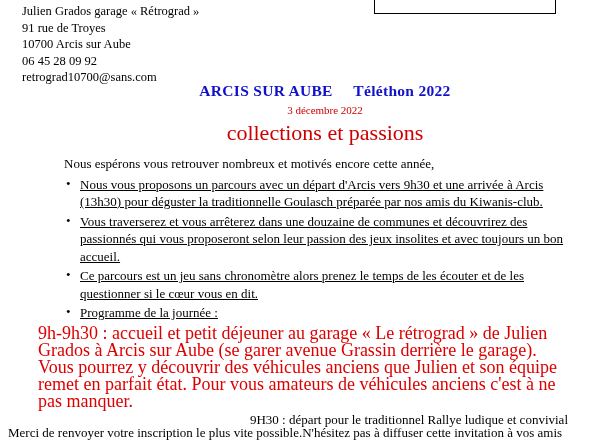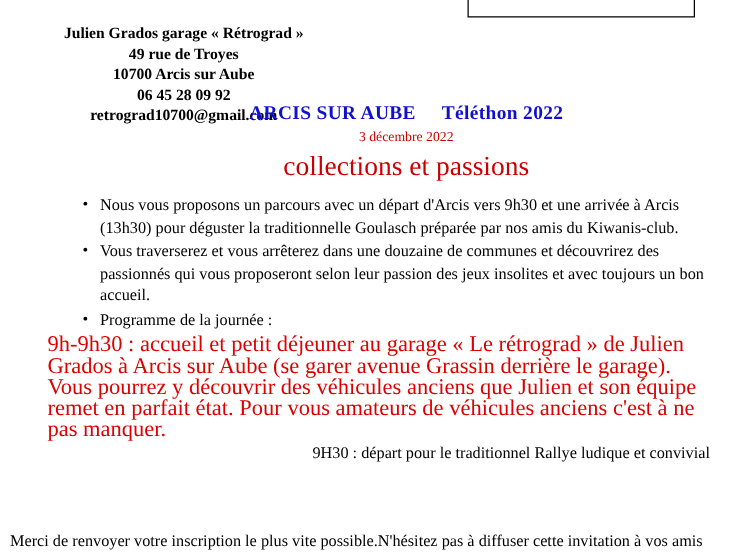--- a/index.html
+++ b/index.html
@@ -27,26 +27,25 @@
     top: -6px;
     width: 180px;
     height: 18px;
     border: 1px solid #000;
     background: #fff;
   }
   
   .sender {
     position: absolute;
     left: 22px;
-    top: 18px;
+    top: 3px;
     width: 250px;
     font-size: 12.5px;
     line-height: 16.5px;
-    text-align: center;
-    font-weight: bold;
+    text-align: left;
   }
   .sender div {
     white-space: nowrap;
   }
   
   .heading {
     position: absolute;
     left: 160px;
     top: 82px;
     width: 330px;
@@ -79,20 +78,21 @@
     line-height: 17.5px;
   }
   .intro {
     text-indent: 26px;
     margin-bottom: 3px;
   }
   ul.bullets {
     margin: 0;
     padding-left: 28px;
     list-style: none;
+    text-decoration: underline;
   }
   ul.bullets li {
     position: relative;
     margin-bottom: 2px;
     padding-left: 14px;
   }
   ul.bullets li:before {
     content: "\2022";
     position: absolute;
     left: 0;
@@ -120,36 +120,38 @@
 </style>
 </head>
 <body>
 
 <div class="page">
 
   <div class="top-box"></div>
 
   <div class="sender">
     <div>Julien Grados garage « Rétrograd »</div>
-    <div>49 rue de Troyes</div>
+    <div>91 rue de Troyes</div>
     <div>10700 Arcis sur Aube</div>
     <div>06 45 28 09 92</div>
-    <div>retrograd10700@gmail.com</div>
+    <div>retrograd10700@sans.com</div>
   </div>
 
   <div class="heading">
     <div class="h-line1">ARCIS SUR AUBE     Téléthon 2022</div>
     <div class="h-line2">3 décembre 2022</div>
     <div class="h-line3">collections et passions</div>
   </div>
 
   <div class="body-text">
+    <div class="intro">Nous espérons vous retrouver nombreux et motivés encore cette année,</div>
     <ul class="bullets">
       <li>Nous vous proposons un parcours avec un départ d'Arcis vers 9h30 et une arrivée à Arcis (13h30) pour déguster la traditionnelle Goulasch préparée par nos amis du Kiwanis-club.</li>
       <li>Vous traverserez et vous arrêterez dans une douzaine de communes et découvrirez des passionnés qui vous proposeront selon leur passion des jeux insolites et avec toujours un bon accueil.</li>
+      <li>Ce parcours est un jeu sans chronomètre alors prenez le temps de les écouter et de les questionner si le cœur vous en dit.</li>
       <li>Programme de la journée :</li>
     </ul>
     <div class="red-block">9h-9h30 : accueil et petit déjeuner au garage « Le rétrograd » de Julien Grados à Arcis sur Aube (se garer avenue Grassin derrière le garage). Vous pourrez y découvrir des véhicules anciens que Julien et son équipe remet en parfait état. Pour vous amateurs de véhicules anciens c'est à ne pas manquer.</div>
     <div class="center-line">9H30 : départ pour le traditionnel Rallye ludique et convivial</div>
   </div>
 
   <div class="footer">Merci de renvoyer votre inscription le plus vite possible.N'hésitez pas à diffuser cette invitation à vos amis</div>
 
 </div>
 

